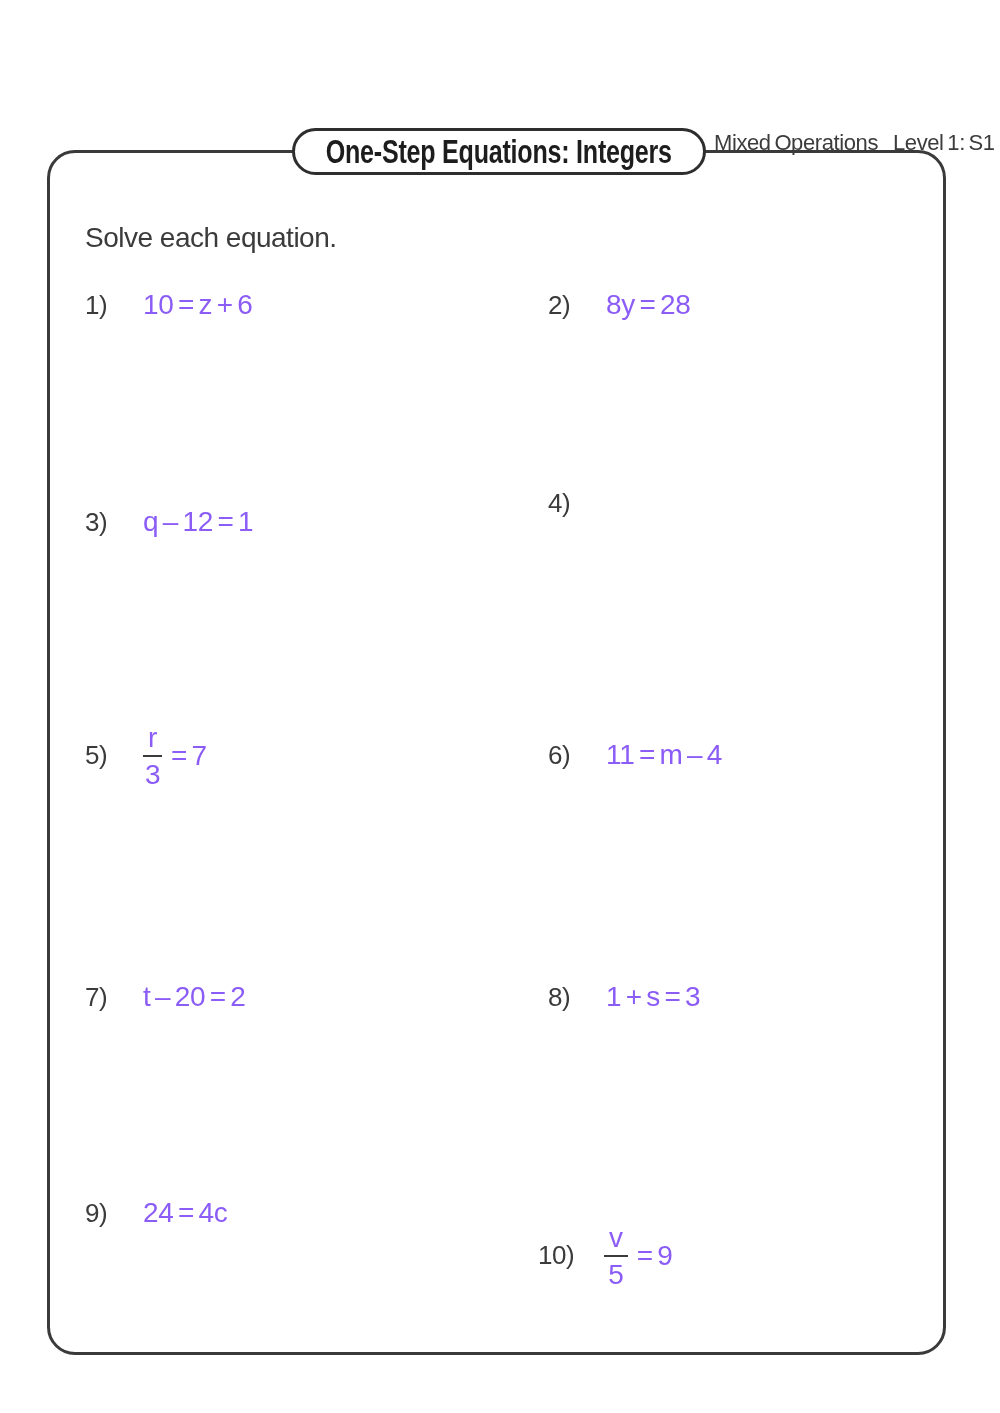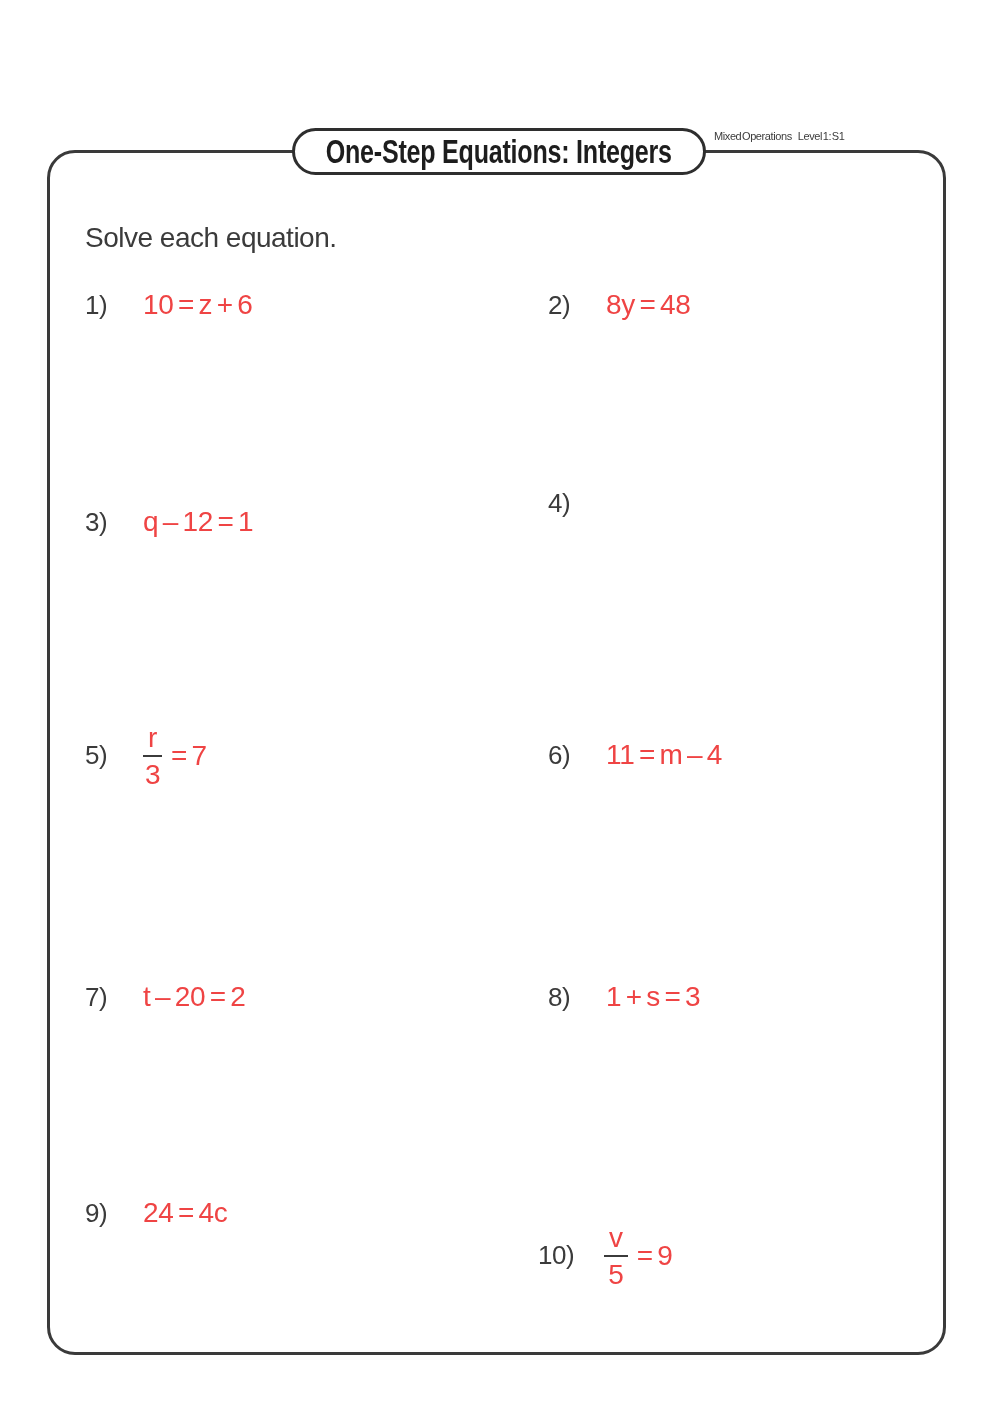--- a/index.html
+++ b/index.html
@@ -34,22 +34,22 @@
   }
   .title-text{
     font-size:33px;font-weight:bold;color:#1d1d1d;
     white-space:nowrap;
     transform:scaleX(0.76);
     letter-spacing:-0.3px;
   }
   .header-right{
     position:absolute;
     left:714px;top:130px;
-    display:flex;gap:6px;
-    font-size:11px;color:#3c3c3c;
+    display:flex;gap:15px;
+    font-size:22px;color:#3c3c3c;
     letter-spacing:-0.4px;word-spacing:-2px;
     white-space:nowrap;
     z-index:2;
   }
   .instruction{
     position:absolute;
     left:85px;top:222px;
     font-size:28px;color:#3b3b3b;
     letter-spacing:-0.5px;
     text-align:center;
@@ -61,21 +61,21 @@
   }
   .pnum{
     display:inline-block;
     width:58px;flex-shrink:0;
     font-size:26px;color:#3b3b3b;
     letter-spacing:-0.5px;
   }
   .pnum.wide{width:66px;}
   .eq{
     display:flex;align-items:center;
-    font-size:28px;color:#ef4444;
+    font-size:28px;color:#8b5cf6;
     letter-spacing:-0.3px;word-spacing:-3px;
     line-height:34px;
   }
   .frac{
     display:inline-flex;flex-direction:column;align-items:center;
     vertical-align:middle;
     line-height:1.05;
     margin-right:9px;
   }
   .pre{margin-right:6px;}
@@ -103,21 +103,21 @@
 
   <div class="instruction">Solve each equation.</div>
 
   <div class="problem" style="left:85px;top:288px;">
     <span class="pnum">1)</span>
     <span class="eq">10 = z + 6</span>
   </div>
 
   <div class="problem" style="left:548px;top:288px;">
     <span class="pnum">2)</span>
-    <span class="eq">8y = 48</span>
+    <span class="eq">8y = 28</span>
   </div>
 
   <div class="problem" style="left:85px;top:505px;">
     <span class="pnum">3)</span>
     <span class="eq">q – 12 = 1</span>
   </div>
 
   <div class="problem" style="left:548px;top:488px;">
     <span class="pnum">4)</span>
   </div>

